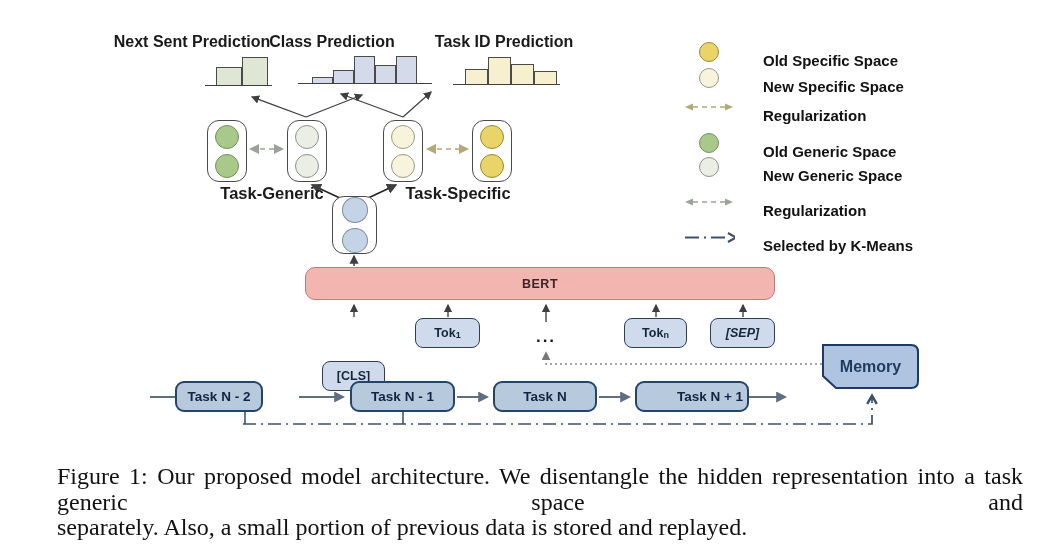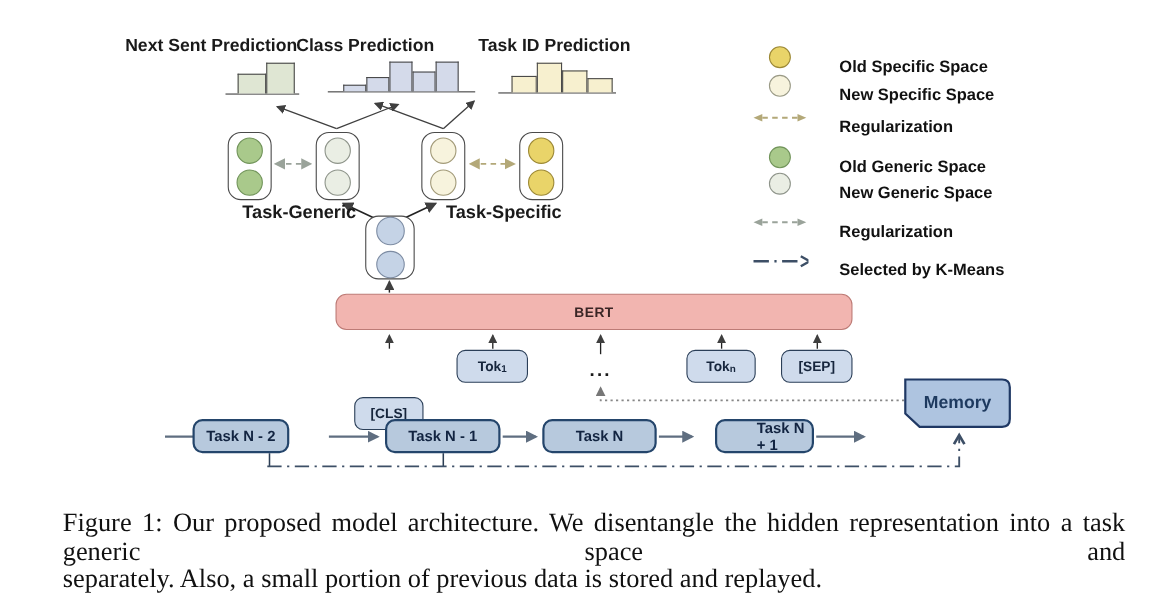--- a/index.html
+++ b/index.html
@@ -187,28 +187,28 @@
     <span>Tok</span>
       <sub>1</sub>
   </div>
   <div class="token-dots" style="left:527px;width:38px;">
     <span>...</span>
   </div>
   <div class="token" style="left:624px;width:63px;">
     <span>Tok</span>
       <sub>n</sub>
   </div>
-  <div class="token" style="left:710px;width:65px;">
+  <div class="token" style="left:710px;width:65px;font-style:italic;">
     <span>[SEP]</span>
   </div>
 
   <div class="task" style="left:175px;width:88px;">Task N - 2</div>
   <div class="task" style="left:350px;width:105px;">Task N - 1</div>
   <div class="task" style="left:493px;width:104px;">Task N</div>
-  <div class="task" style="left:650px;width:90px;padding-left:36px;">Task N + 1</div>
+  <div class="task" style="left:635px;width:114px;padding-left:36px;">Task N + 1</div>
 
   <div class="memory-label">Memory</div>
 
   <div class="legend-row" style="top:41px;">
     <span class="legend-swatch">
         <span class="legend-circle lc-old-s"></span>
       </span>
     <span class="legend-label">Old Specific Space</span>
   </div>
   <div class="legend-row" style="top:67px;">

